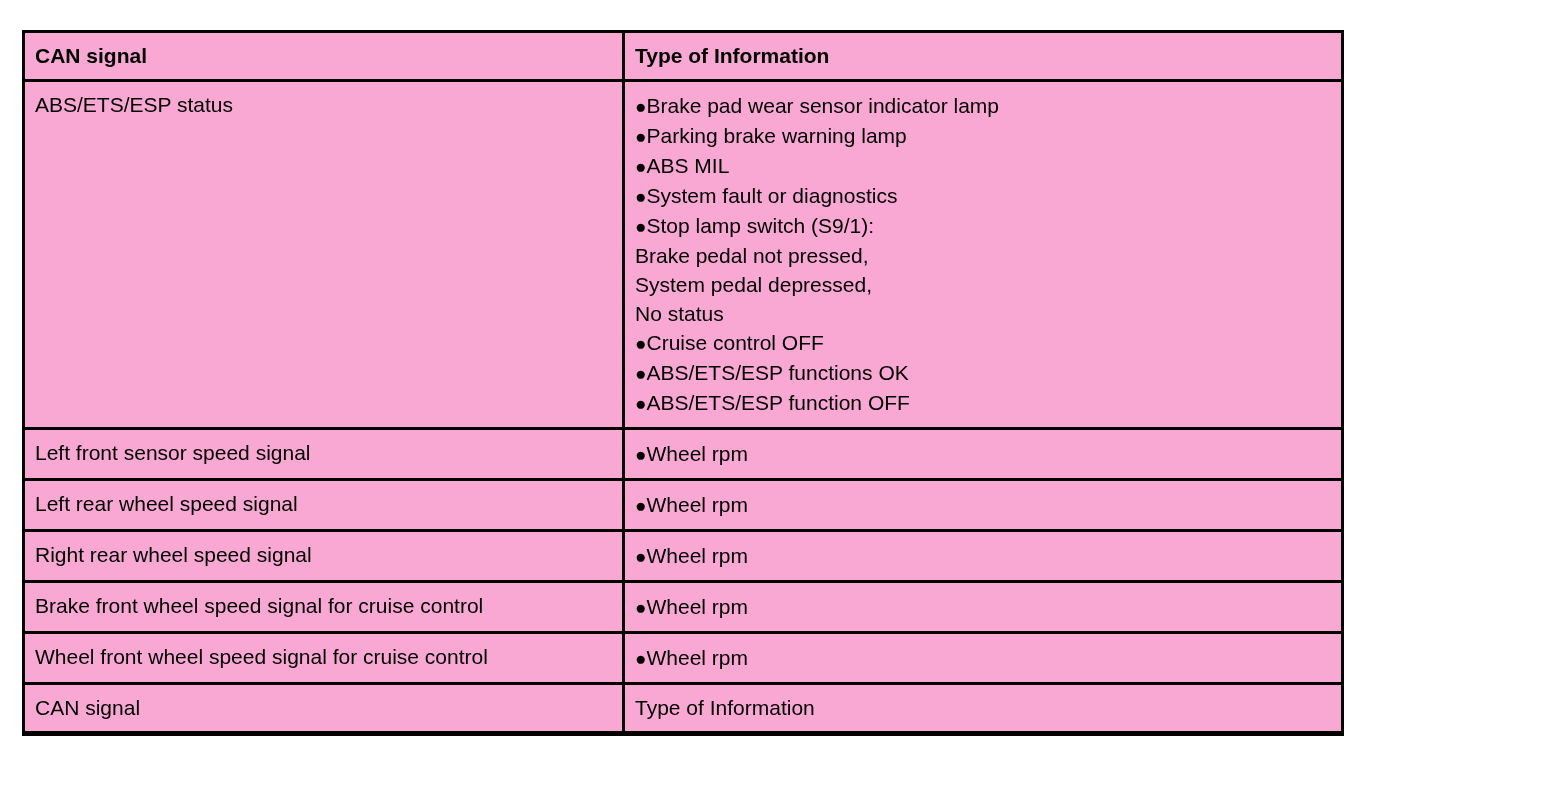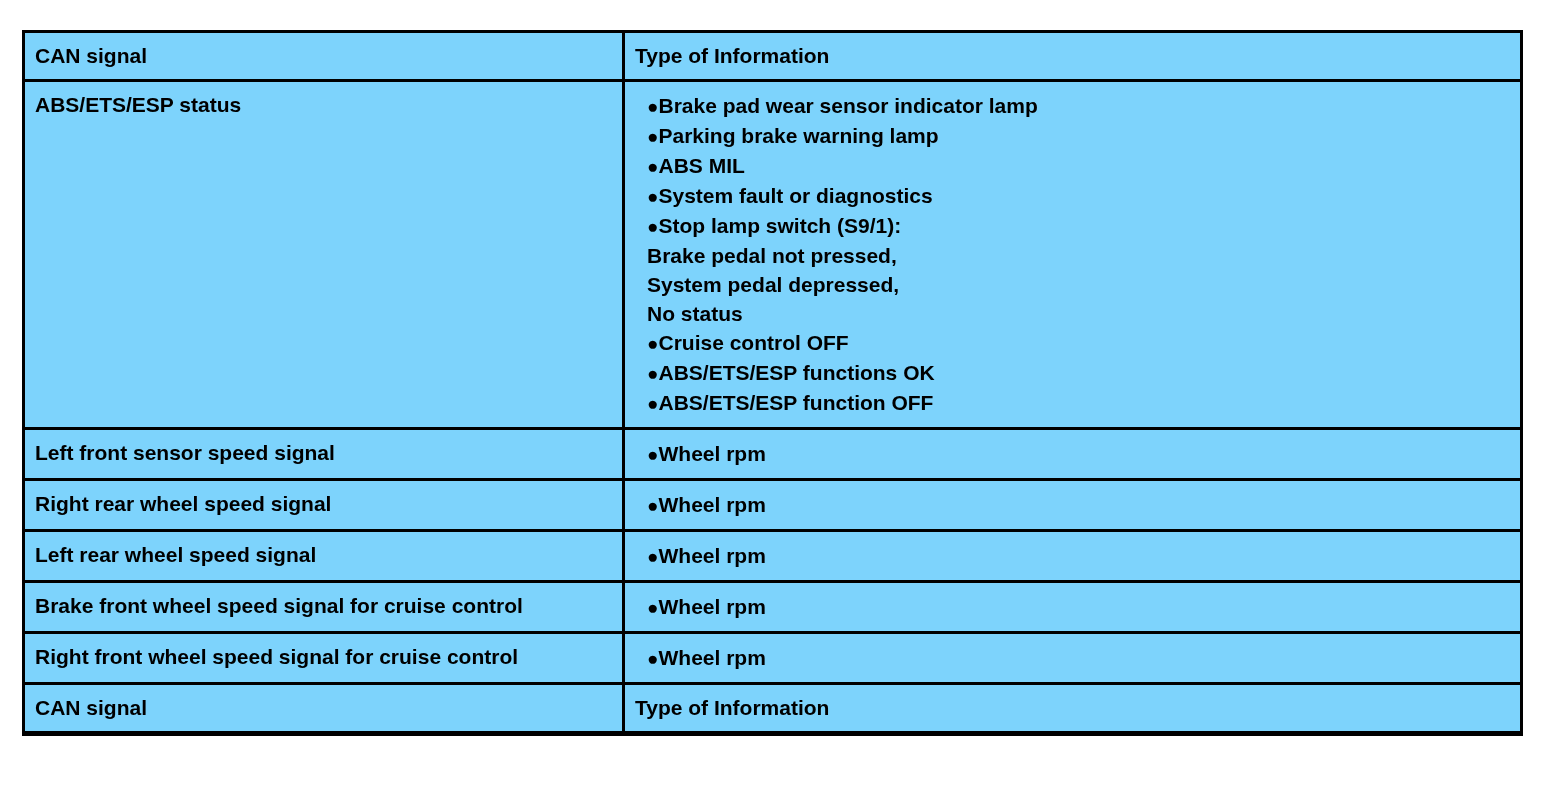--- a/index.html
+++ b/index.html
@@ -14,51 +14,50 @@
     height: 804px;
     overflow: hidden;
   }
   .page {
     box-sizing: border-box;
     width: 1568px;
     height: 804px;
     padding: 30px 44px 40px 22px;
   }
   table.can-table {
-    width: 1501px;
+    width: 1322px;
     table-layout: fixed;
     border-collapse: collapse;
     border: 3px solid #000000;
     border-bottom-width: 5px;
-    background: #7dd3fc;
+    background: #f9a8d4;
   }
   col.col-signal { width: 600px; }
   .can-table th,
   .can-table td {
     border: 3px solid #000000;
     padding: 9px 10px 9px 10px;
     font-size: 21px;
     line-height: 28px;
     text-align: left;
     vertical-align: top;
-    font-weight: bold;
+    font-weight: normal;
     word-wrap: break-word;
   }
   .can-table thead th {
     font-weight: bold;
     height: 22px;
   }
   .can-table td.signal-cell,
   .can-table td.footer-cell {
     height: 28px;
   }
   .info-line {
     line-height: 29px;
     white-space: nowrap;
-    margin-left: 12px;
   }
   .bullet {
     display: inline-block;
     font-size: 19px;
     line-height: 29px;
     vertical-align: baseline;
   }
 </style>
 </head>
 <body>
@@ -92,39 +91,39 @@
             <div class="info-line"><span class="bullet">●</span>ABS/ETS/ESP function OFF</div>
           </td>
         </tr>
         <tr>
           <td class="signal-cell">Left front sensor speed signal</td>
           <td class="info-cell">
             <div class="info-line"><span class="bullet">●</span>Wheel rpm</div>
           </td>
         </tr>
         <tr>
-          <td class="signal-cell">Right rear wheel speed signal</td>
+          <td class="signal-cell">Left rear wheel speed signal</td>
           <td class="info-cell">
             <div class="info-line"><span class="bullet">●</span>Wheel rpm</div>
           </td>
         </tr>
         <tr>
-          <td class="signal-cell">Left rear wheel speed signal</td>
+          <td class="signal-cell">Right rear wheel speed signal</td>
           <td class="info-cell">
             <div class="info-line"><span class="bullet">●</span>Wheel rpm</div>
           </td>
         </tr>
         <tr>
           <td class="signal-cell">Brake front wheel speed signal for cruise control</td>
           <td class="info-cell">
             <div class="info-line"><span class="bullet">●</span>Wheel rpm</div>
           </td>
         </tr>
         <tr>
-          <td class="signal-cell">Right front wheel speed signal for cruise control</td>
+          <td class="signal-cell">Wheel front wheel speed signal for cruise control</td>
           <td class="info-cell">
             <div class="info-line"><span class="bullet">●</span>Wheel rpm</div>
           </td>
         </tr>
       </tbody>
     <tfoot>
       <tr>
         <td class="footer-cell">CAN signal</td>
         <td class="footer-cell">Type of Information</td>
       </tr>

